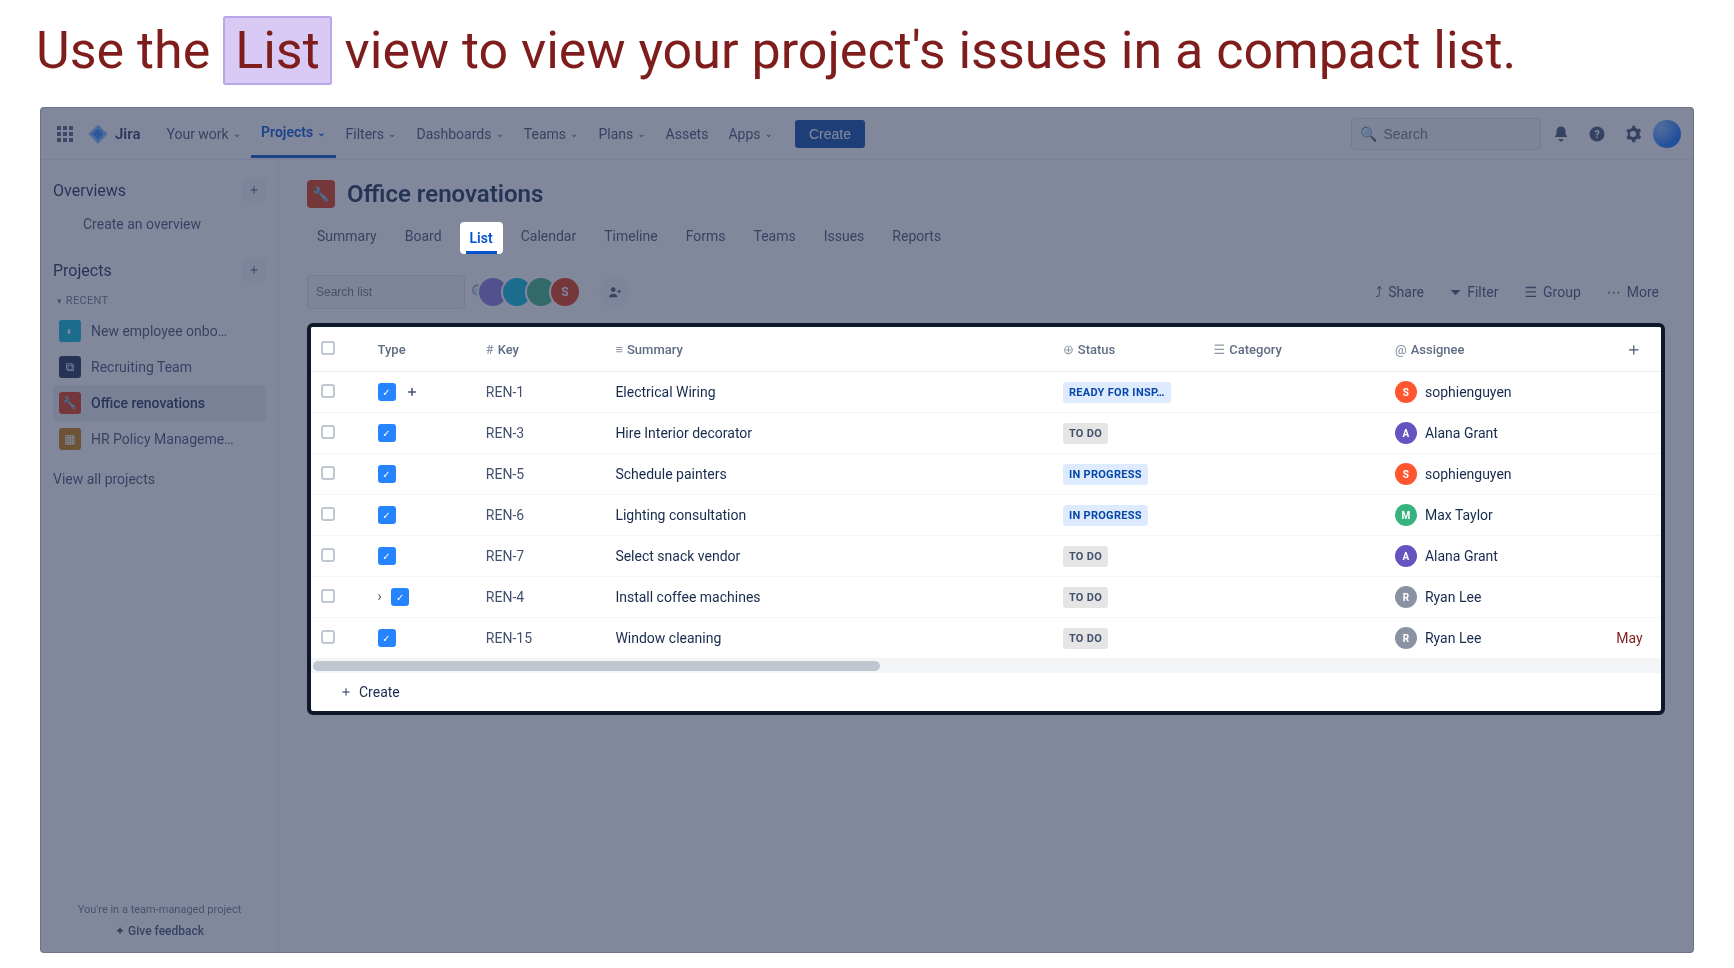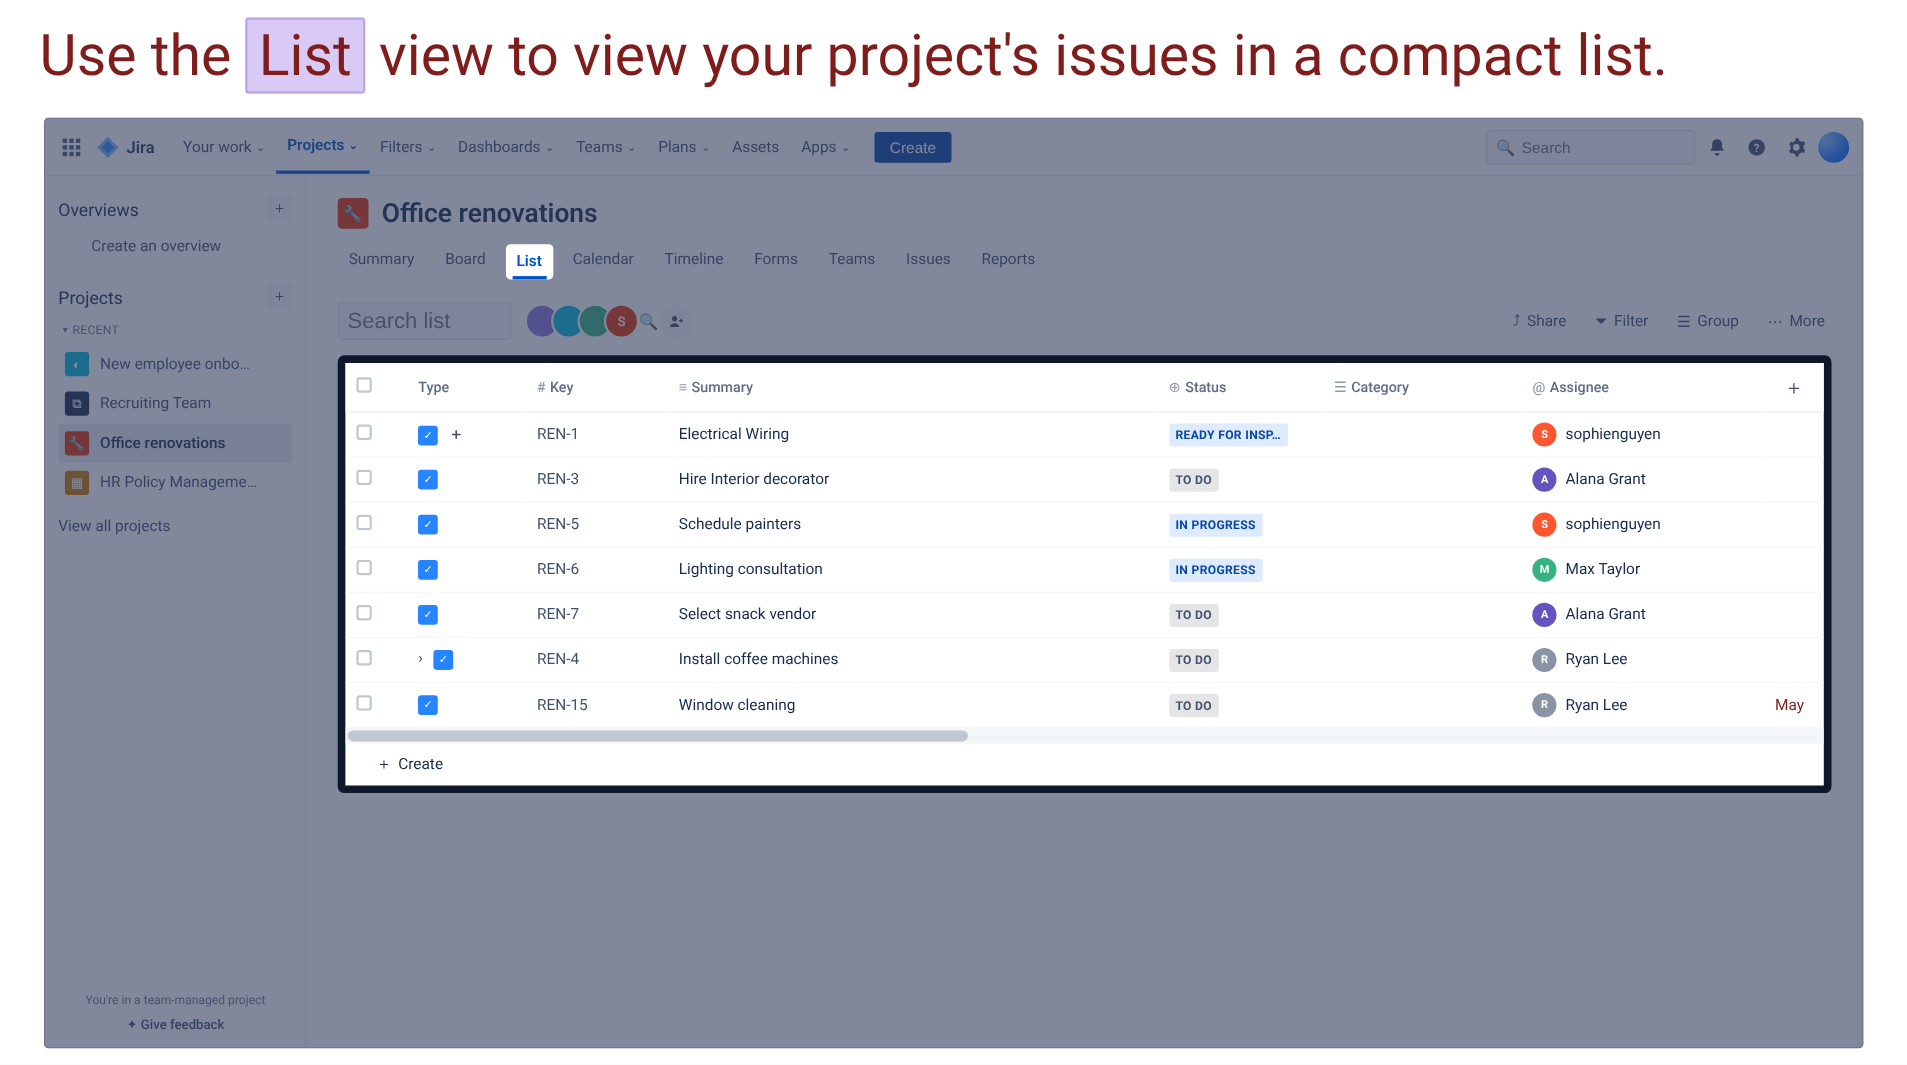--- a/index.html
+++ b/index.html
@@ -81,30 +81,30 @@
   .main { flex:1; padding: 20px 28px; position:relative; }
   .proj-title { display:flex; align-items:center; gap:12px; }
   .proj-title .pic { width:28px; height:28px; border-radius:4px; background:#DE350B; display:flex; align-items:center; justify-content:center; color:#fff; font-size:14px; }
   .proj-title h1 { font-size:24px; font-weight:600; color:#172B4D; }
   .tabs { display:flex; gap:8px; margin-top:14px; border-bottom:1px solid transparent; position:relative; }
   .tab { padding:6px 10px; font-size:14px; color:#42526E; position:relative; }
   .tab.active { color:#0052CC; font-weight:600; }
   .tab.active::after { content:""; position:absolute; left:6px; right:6px; bottom:-2px; height:3px; background:#0052CC; }
   .toolbar { display:flex; align-items:center; gap:14px; margin-top:20px; }
   .search-list { width:158px; height:34px; border:1px solid #DFE1E6; border-radius:4px; display:flex; align-items:center; padding:0 8px; color:#5E6C84; font-size:14px; background:#F4F5F7; }
-  .search-list input { flex:1; border:none; background:transparent; outline:none; font-size:20px; }
+  .search-list input { flex:1; border:none; background:transparent; outline:none; font-size:12px; }
   .avatars { display:flex; margin-left:6px; }
   .av { width:32px; height:32px; border-radius:50%; border:2px solid #fff; margin-left:-8px; display:flex; align-items:center; justify-content:center; color:#fff; font-size:12px; font-weight:600; }
   .add-av { width:32px; height:32px; border-radius:50%; background:#F4F5F7; display:flex; align-items:center; justify-content:center; margin-left:4px; color:#42526E; }
   .toolbar .spacer { flex:1; }
   .tb-btn { display:flex; align-items:center; gap:6px; color:#42526E; font-size:14px; padding:4px 6px; }
   
   .grid-wrap {
     margin-top: 14px;
-    border: 7px solid #0f172a;
+    border: 4px solid #0f172a;
     border-radius: 6px;
     background:#fff;
     position: relative;
     z-index: 65; 
     overflow: hidden;
   }
   table { width:100%; border-collapse:collapse; font-size:14px; color:#172B4D; }
   thead th { text-align:left; font-weight:500; color:#5E6C84; font-size:13px; padding:10px 10px; border-bottom:1px solid #EBECF0; background:#fff; white-space:nowrap; }
   thead th .ico { margin-right:4px; opacity:.7; }
   tbody td { padding:9px 10px; border-bottom:1px solid #F4F5F7; vertical-align:middle; white-space:nowrap; color:#42526E; }

